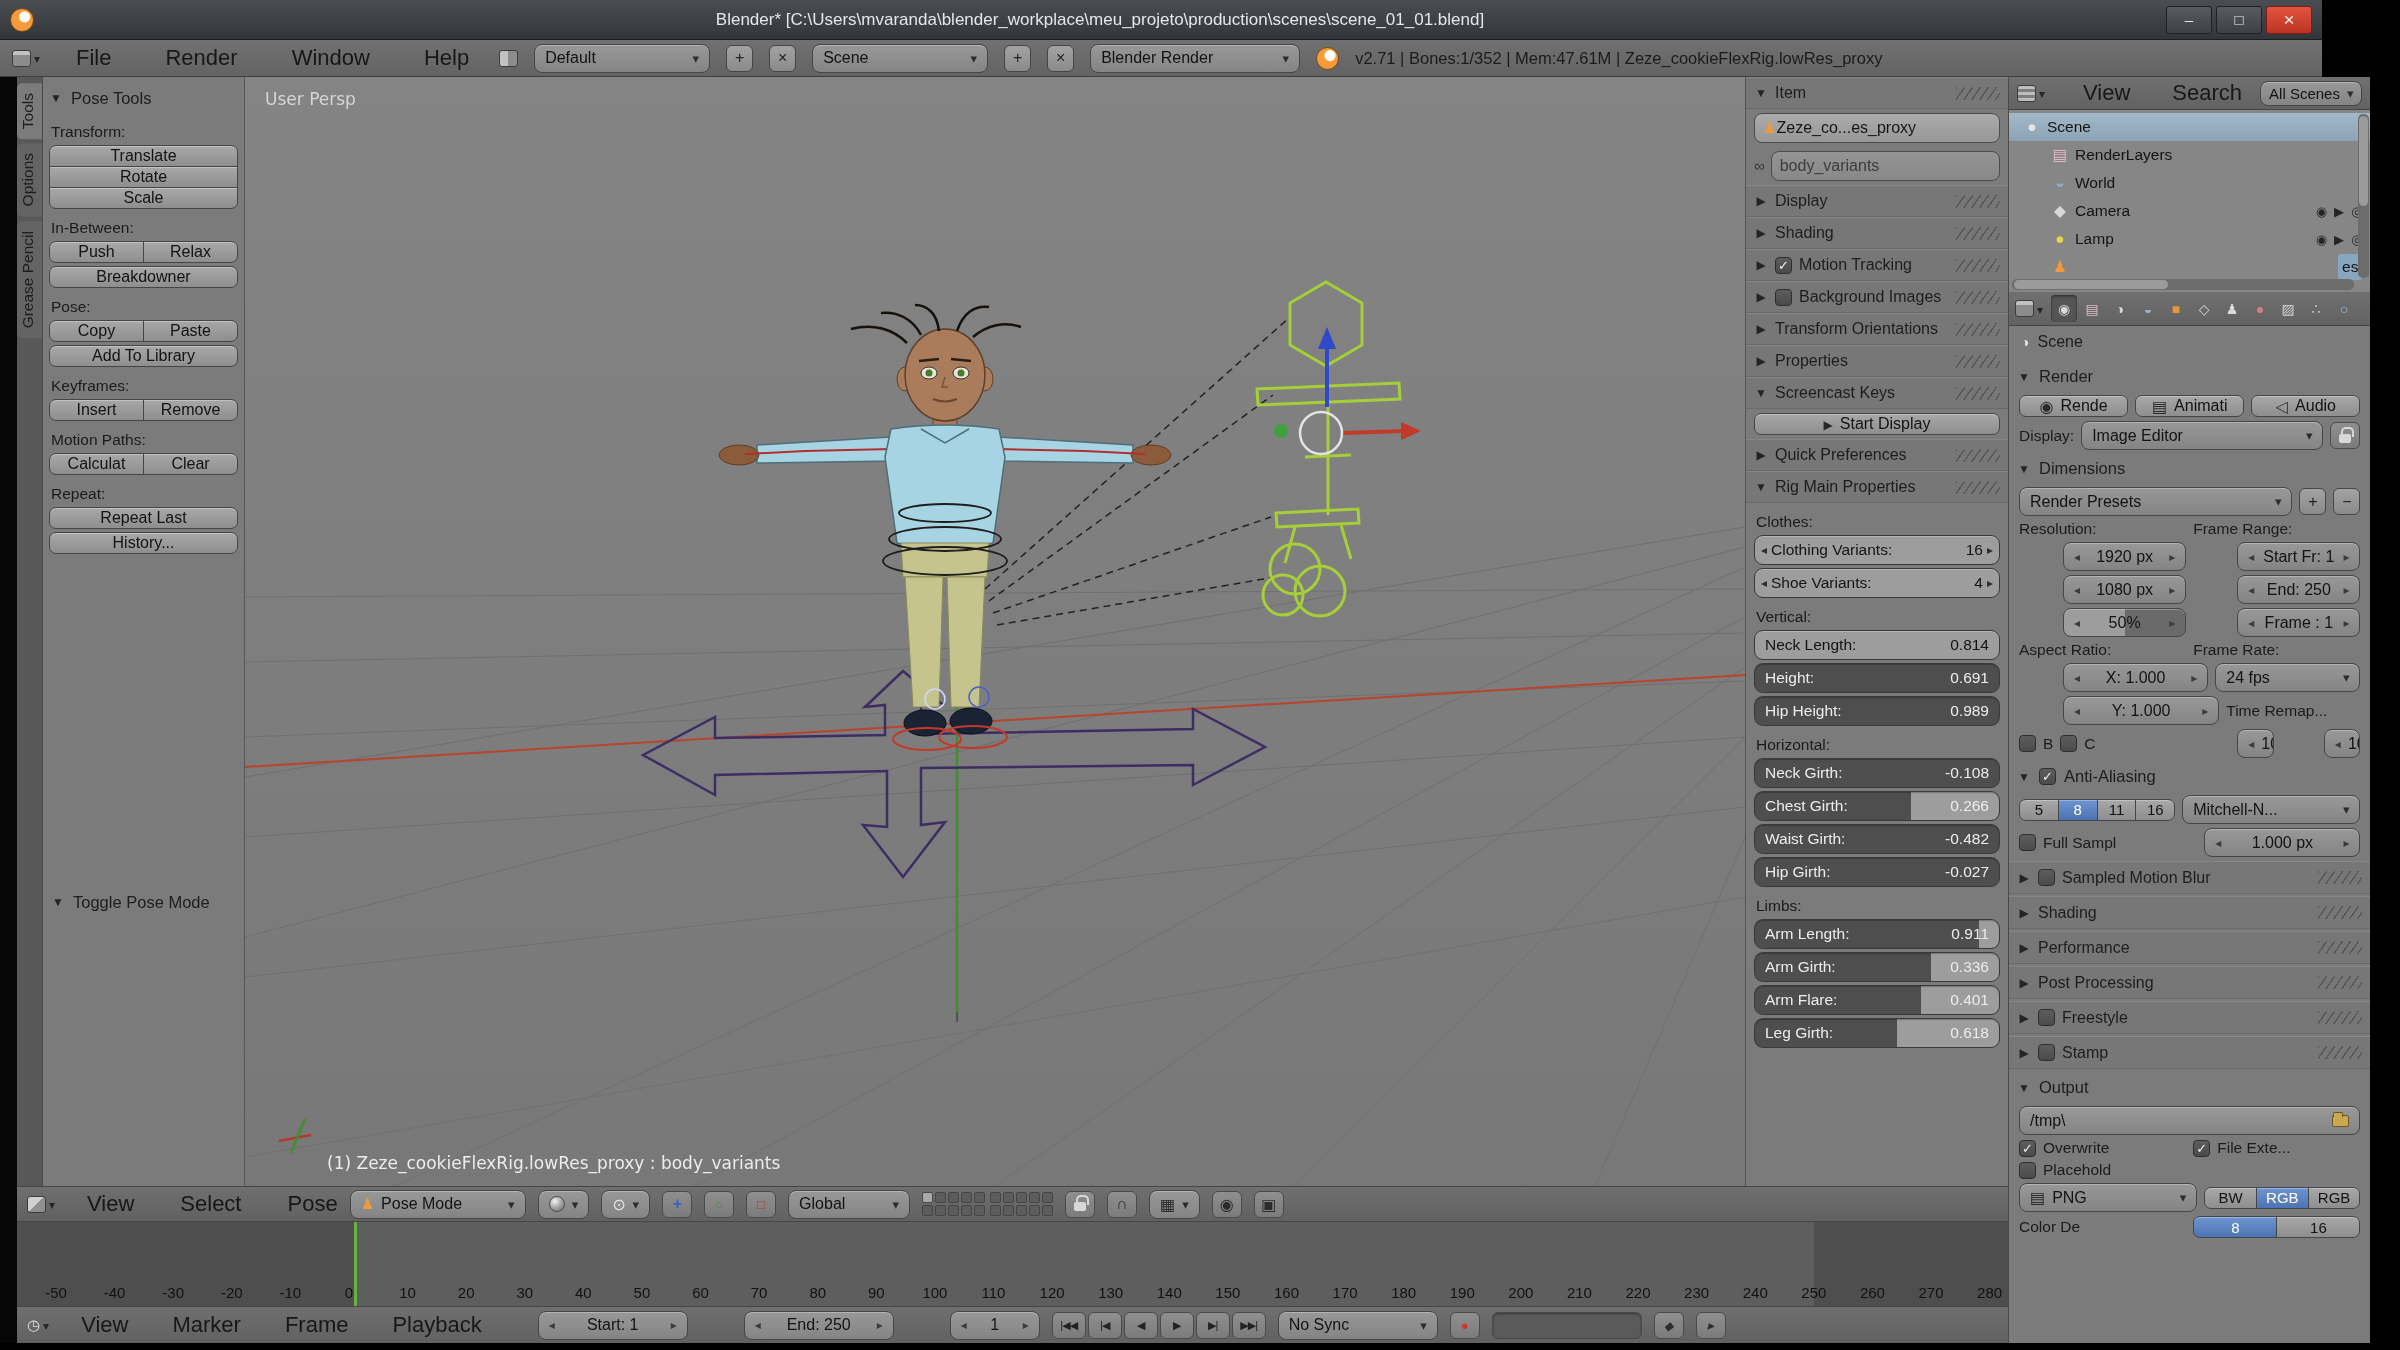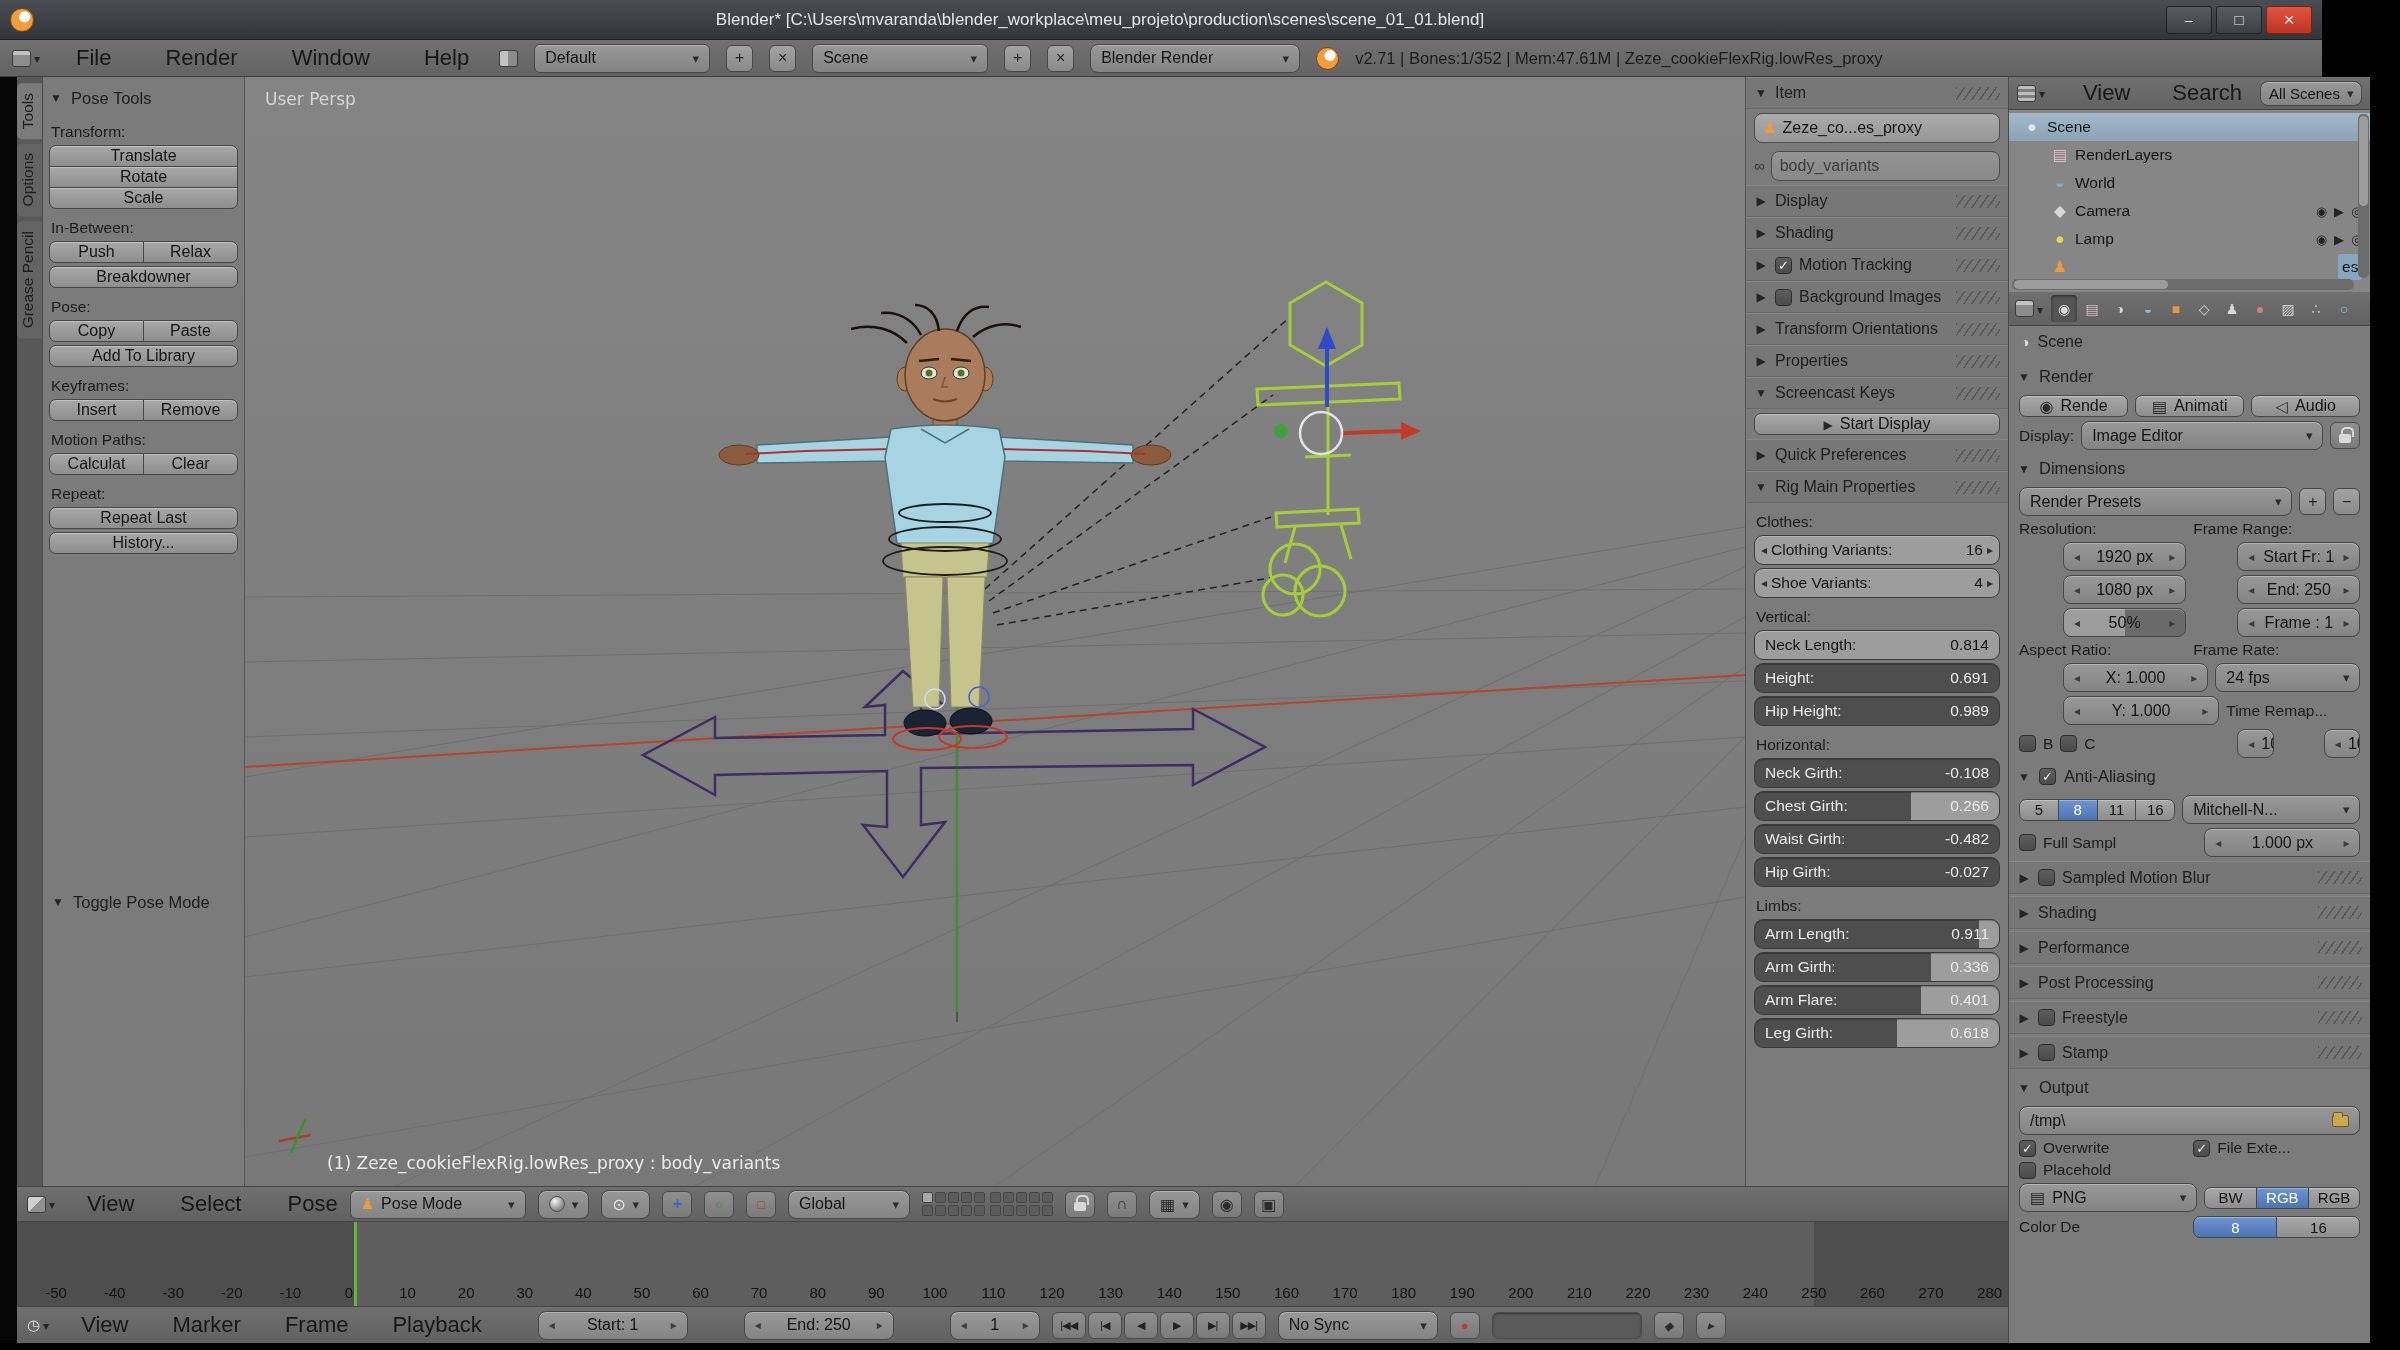--- a/index.html
+++ b/index.html
@@ -81,21 +81,21 @@
     background:repeating-linear-gradient(#bdbdbd 0 3px, #7e7e7e 3px 6px);}
   .ed3-ico{width:19px;height:17px;border:1px solid #3c3c3c;border-radius:3px;
     background:linear-gradient(135deg,#d0d0d0 0 50%, #909090 50%);}
   .blender-ball{width:23px;height:23px;border-radius:50%;flex:0 0 23px;
     background:radial-gradient(circle at 62% 36%, #ffffff 0 5px, #f69b3c 6px 70%, #cf7519 100%);border:1px solid #7a4b12;}
 
   
   .topbar { height:37px; flex:0 0 37px; display:flex; align-items:center; gap:16px; padding:0 12px;
     background:linear-gradient(#717171,#636363); border-bottom:1px solid #3e3e3e; }
   .topbar .menus{ gap:34px; margin-right:14px; }
-  .w170{width:176px;border-radius:6px;} .w200{width:210px;} .w120{width:122px;}
+  .w170{width:176px;} .w200{width:210px;} .w120{width:122px;}
   .stats { color:#1b1b1b; font-size:16.5px; white-space:nowrap; }
 
   
   .body-row { flex:1; display:flex; min-height:0; }
   .frame-strip { flex:0 0 17px; background:#060606; }
   .left-stack { flex:0 0 1991px; display:flex; flex-direction:column; min-width:0; }
   .editors-row { flex:0 0 1109px; display:flex; min-height:0; }
 
   
   .ts-tabs { flex:0 0 26px; background:#585858; border-right:1px solid #4a4a4a; display:flex; flex-direction:column; padding-top:6px; gap:4px; }
@@ -118,21 +118,21 @@
   
   .viewport { flex:1 1 auto; position:relative; background:linear-gradient(#848484,#787878); overflow:hidden; }
   .viewport svg { position:absolute; inset:0; }
   svg text { font-family:"DejaVu Sans","Liberation Sans",sans-serif; }
 
   
   .npanel { flex:0 0 263px; background:#7b7b7b; border-left:1px solid #565656; overflow:hidden; font-size:16px; }
   .np-head { display:flex; align-items:center; gap:7px; height:32px; padding:0 8px; color:#1d1d1d;
     border-bottom:1px solid #6a6a6a; border-top:1px solid #868686; background:#777777; }
   .np-row { display:flex; align-items:center; gap:6px; padding:4px 8px; }
-  .np-field { flex:1; display:flex; align-items:center; gap:6px; height:30px; padding:0 8px; border:1px solid #4c4c4c; border-radius:8px;
+  .np-field { flex:1; display:flex; align-items:center; height:30px; padding:0 8px; border:1px solid #4c4c4c; border-radius:8px;
     background:linear-gradient(#ababab,#979797); color:#161616; overflow:hidden; white-space:nowrap; }
   .np-field.dim { background:linear-gradient(#949494,#888888); color:#3c3c3c; }
   .slider { position:relative; display:flex; align-items:center; height:30px; margin:3px 8px; padding:0 10px;
     border:1px solid #3a3a3a; border-radius:9px; color:#ececec; font-size:15.5px; white-space:nowrap;
     background:linear-gradient(to left, #9d9d9d var(--fill,0%), #4e4e4e 0); box-shadow:inset 0 1px 1px rgba(0,0,0,.25); }
   .slider .sl-name { margin-right:auto; }
   .slider.light { color:#141414; box-shadow:inset 0 1px 0 rgba(255,255,255,.25); }
   .slider .arr { display:none; color:#2e2e2e; font-size:12px; }
   .slider.arrows { padding:0 6px; }
   .slider.arrows .arr { display:inline; }

